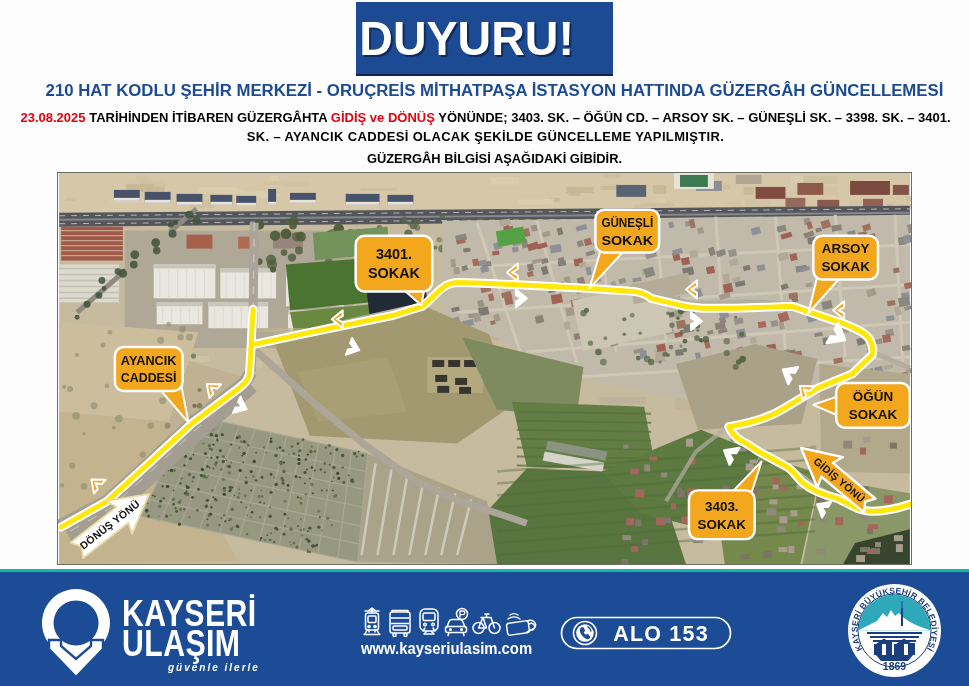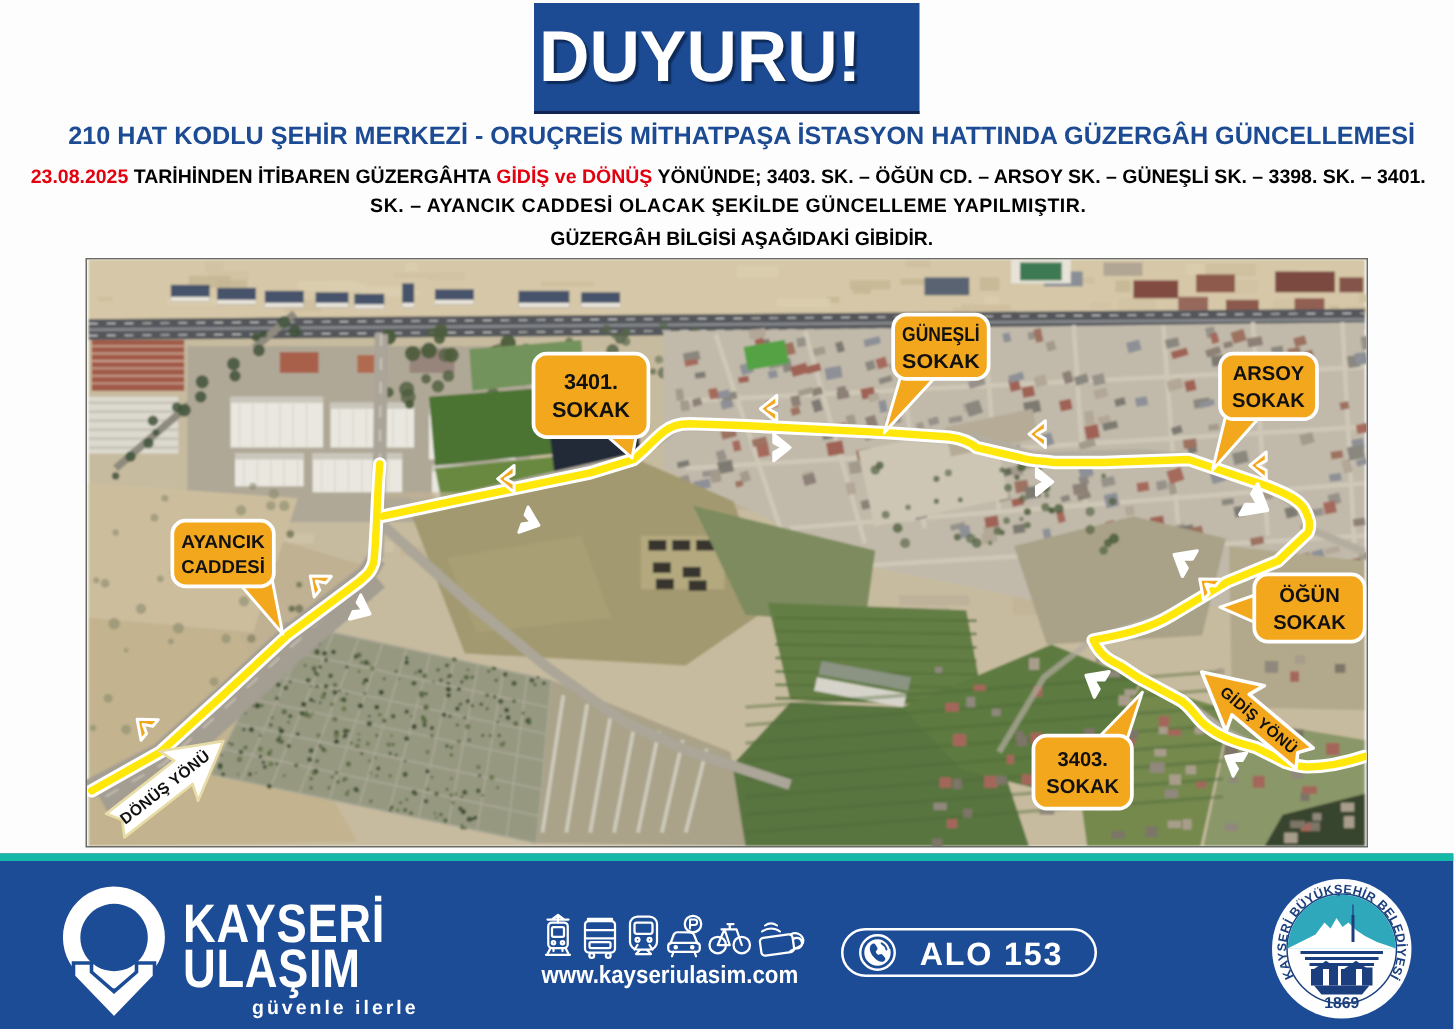--- a/index.html
+++ b/index.html
@@ -1238,30 +1238,30 @@
 <text x="818.0" y="229.4" text-anchor="middle" font-size="13.5" font-weight="bold" fill="#111" font-family="Liberation Sans, sans-serif">ÖĞÜN</text>
 <text x="818.0" y="247.4" text-anchor="middle" font-size="13.5" font-weight="bold" fill="#111" font-family="Liberation Sans, sans-serif">SOKAK</text>
 
 <polygon points="675,322 693,330 706,290" fill="#f3a71c" stroke="#ffffff" stroke-width="2" stroke-linejoin="round"></polygon>
 <rect x="633" y="319" width="66" height="49" rx="9" fill="#f3a71c" stroke="#ffffff" stroke-width="2.5"></rect>
 <text x="666.0" y="339.4" text-anchor="middle" font-size="13.5" font-weight="bold" fill="#111" font-family="Liberation Sans, sans-serif">3403.</text>
 <text x="666.0" y="357.4" text-anchor="middle" font-size="13.5" font-weight="bold" fill="#111" font-family="Liberation Sans, sans-serif">SOKAK</text>
 </svg>
 </div>
 
-<div class="abs" style="left:0;top:569px;width:969px;height:117px;background:#1d4c96;border-top:5px solid #14b8a6;box-sizing:border-box;">
+<div class="abs" style="left:0;top:569px;width:969px;height:117px;background:#1d4c96;border-top:3px solid #14b8a6;box-sizing:border-box;">
 
 <svg class="abs" style="left:36px;top:14px;" width="80" height="94" viewBox="0 0 80 94">
       <path d="M40,3 A34,34 0 1 1 39.9,3 Z M40,14.5 A22.5,22.5 0 1 0 40.1,14.5 Z" fill="#fff" fill-rule="evenodd"></path>
       <path d="M13,54 L25,54 L25,60 L40,73 L55,60 L55,54 L67,54 L67,63 L40,91 L13,63 Z" fill="#fff" stroke="#1d4c96" stroke-width="2.4"></path>
     </svg>
 
 <div class="abs" style="left:122px;top:27px;color:#fff;font-weight:bold;font-size:36px;line-height:29.5px;letter-spacing:0.5px;transform:scaleX(0.84);transform-origin:0 0;">KAYSERİ<br>ULAŞIM</div>
 
-<div class="abs" style="left:168px;top:90px;width:84px;text-align:right;color:#fff;font-weight:bold;font-size:13px;letter-spacing:2px;white-space:nowrap;">güvenle ilerle</div>
+<div class="abs" style="left:168px;top:90px;width:84px;text-align:right;color:#fff;font-weight:bold;font-style:italic;font-size:10px;letter-spacing:2px;white-space:nowrap;">güvenle ilerle</div>
 
 <svg class="abs" style="left:359px;top:34px;" width="182" height="33" viewBox="0 0 182 33" fill="none" stroke="#fff" stroke-width="1.5" stroke-linecap="round" stroke-linejoin="round">
       <g transform="translate(4,0)">
         <path d="M2,5 L16,5 M5,5 L9,2 L13,5 M9,2 L9,7"></path>
         <rect x="2.5" y="7" width="13" height="17" rx="2.5"></rect>
         <rect x="5" y="10" width="8" height="6.5" rx="1"></rect>
         <circle cx="6" cy="20.5" r="1.1"></circle>
         <circle cx="12" cy="20.5" r="1.1"></circle>
         <path d="M4,24 L2,28 M14,24 L16,28 M1,28.5 L17,28.5 M6,24 L6,26 M12,24 L12,26"></path>
       </g>

